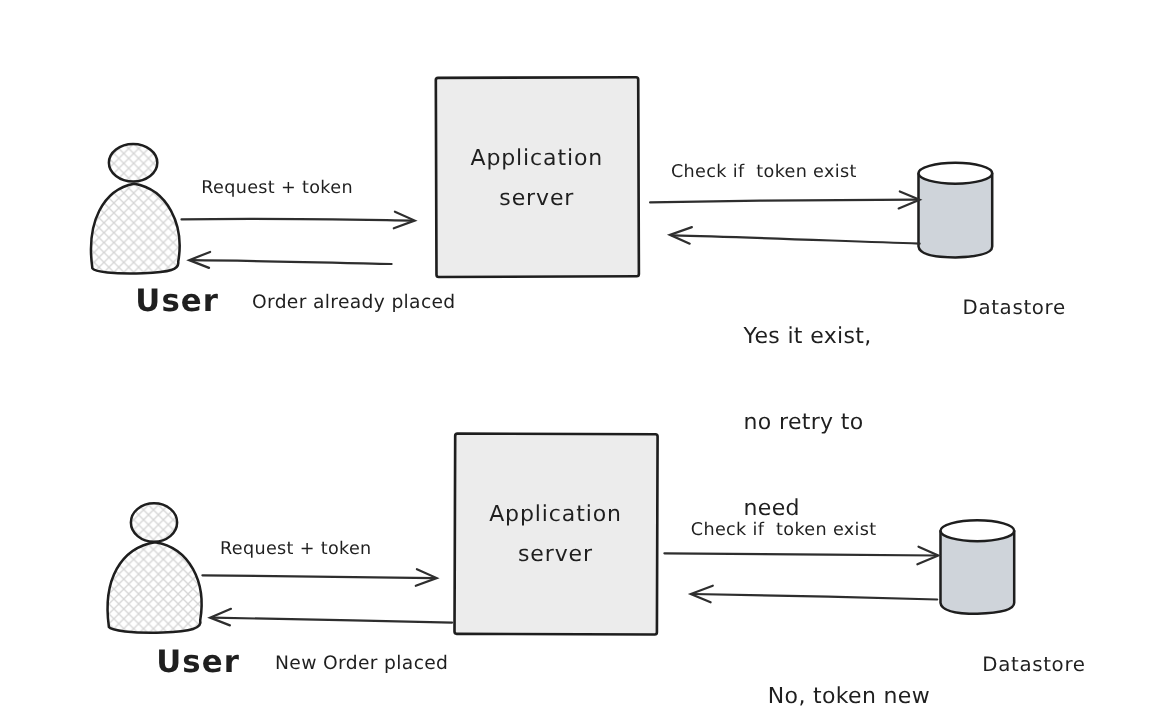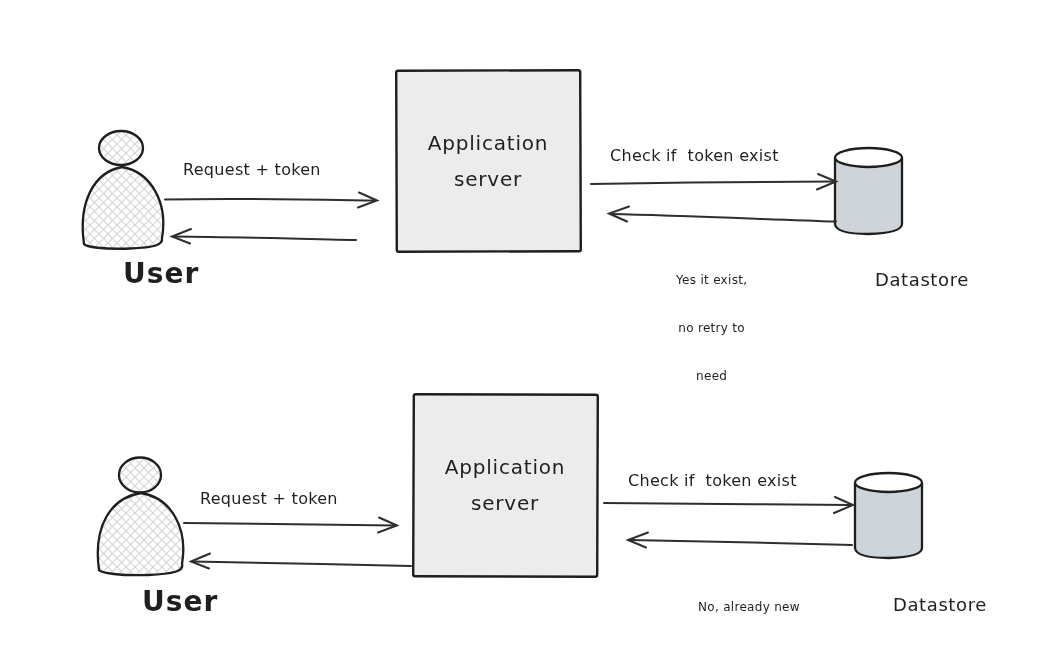--- a/index.html
+++ b/index.html
@@ -14,21 +14,21 @@
   }
   .shapes { position: absolute; left: 0; top: 0; }
   .lbl {
     position: absolute;
     white-space: pre;
     color: #1f1f1f;
     letter-spacing: 0.3px;
     line-height: 1.25;
   }
   .arrow-lbl { font-size: 16px; }
-  .small-lbl { font-size: 12px; text-align: center; }
+  .small-lbl { font-size: 20px; }
   .resp-lbl  { font-size: 17px; }
   .actor-lbl { font-size: 28px; font-weight: 600; letter-spacing: 1px; margin-left: 36px; }
   .store-lbl { font-size: 18px; letter-spacing: 0.6px; }
   .server-lbl {
     position: absolute;
     display: flex;
     flex-direction: column;
     align-items: center;
     justify-content: center;
     font-size: 20px;
@@ -125,43 +125,45 @@
 
   <div class="lbl arrow-lbl centered" style="left:183px; top:160px; width:160px;">Request + token</div>
 
   <div class="server-lbl" style="left:396px; top:70px; width:184px; height:181px;">
     <div>Application</div>
     <div>server</div>
   </div>
 
   <div class="lbl arrow-lbl" style="left:610px; top:146px;">Check if  token exist</div>
 
+  <div class="lbl resp-lbl" style="left:229px; top:265px;">Order already placed</div>
 
   <div class="lbl small-lbl multiline" style="left:676px; top:243px;">
     <div>Yes it exist,</div>
     <div>no retry to</div>
     <div>need</div>
   </div>
 
   <div class="lbl actor-lbl" style="left:87px; top:256px;">User</div>
 
   <div class="lbl store-lbl" style="left:875px; top:269px;">Datastore</div>
 
   <div class="lbl arrow-lbl centered" style="left:200px; top:489px; width:160px;">Request + token</div>
 
   <div class="server-lbl" style="left:413px; top:394px; width:184px; height:182px;">
     <div>Application</div>
     <div>server</div>
   </div>
 
   <div class="lbl arrow-lbl" style="left:628px; top:471px;">Check if  token exist</div>
 
+  <div class="lbl resp-lbl" style="left:250px; top:593px;">New Order placed</div>
 
   <div class="lbl small-lbl multiline" style="left:698px; top:570px;">
-    <div>No, already new</div>
+    <div>No, token new</div>
     
     
   </div>
 
   <div class="lbl actor-lbl" style="left:106px; top:584px;">User</div>
 
   <div class="lbl store-lbl" style="left:893px; top:594px;">Datastore</div>
 
 </div>
 

